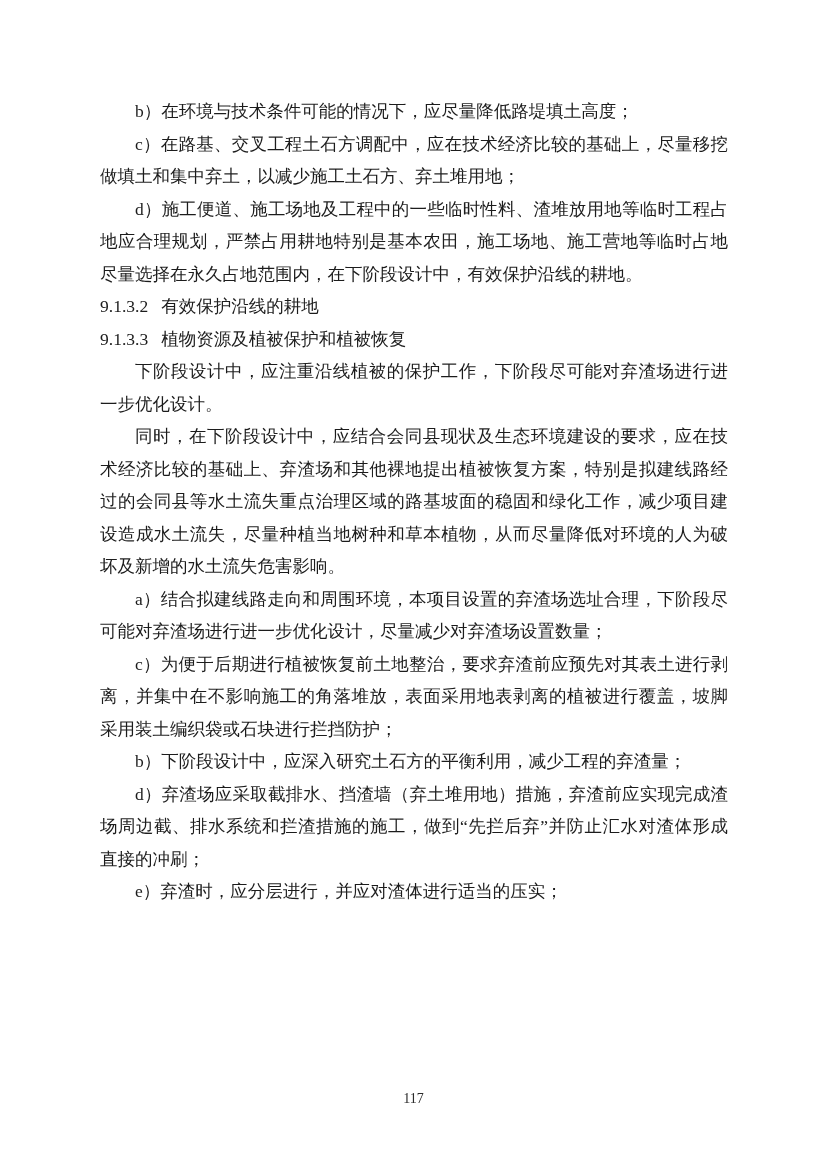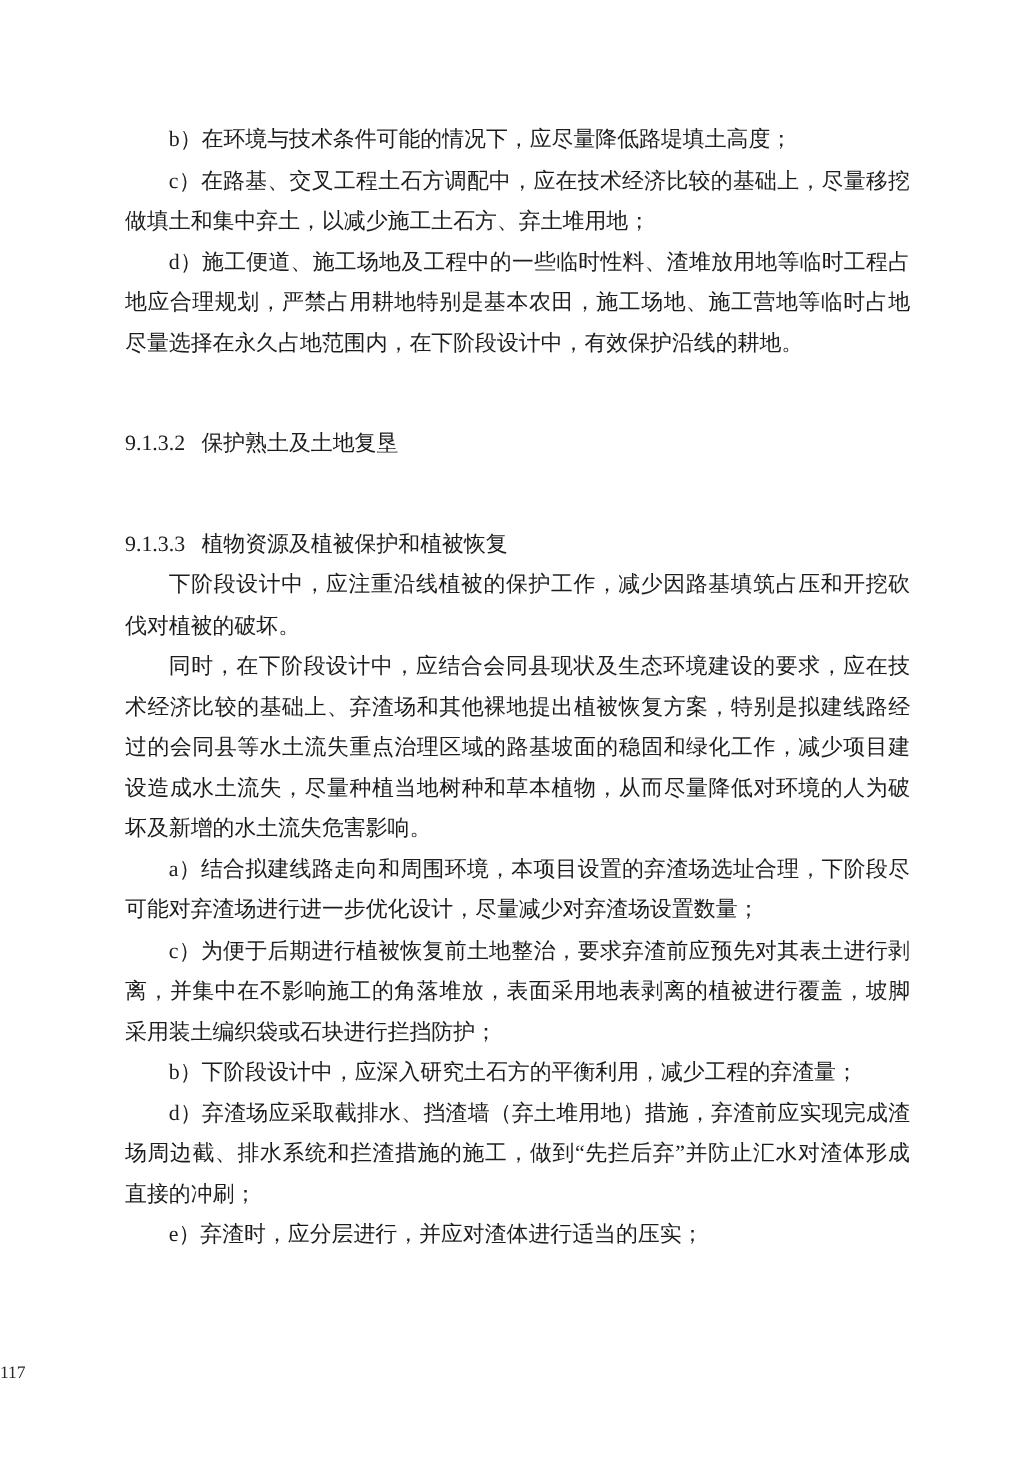--- a/index.html
+++ b/index.html
@@ -37,55 +37,54 @@
     margin: 0;
     text-indent: 0;
     text-align: left;
     font-weight: normal;
     font-size: 17.5px;
     line-height: 32.5px;
   }
   .heading .num {
     display: inline-block;
     margin-right: 13px;
-    margin-top: 48px;
   }
   .footer {
     position: absolute;
     top: 1089px;
     left: 0;
     width: 827px;
-    text-align: left;
+    text-align: center;
     font-size: 14px;
     line-height: 20px;
     color: #2a2a2a;
   }
 </style>
 </head>
 <body>
 
 <div class="page">
   <div class="content">
 
     <p class="para">b）在环境与技术条件可能的情况下，应尽量降低路堤填土高度；</p>
 
     <p class="para">c）在路基、交叉工程土石方调配中，应在技术经济比较的基础上，尽量移挖做填土和集中弃土，以减少施工土石方、弃土堆用地；</p>
 
     <p class="para">d）施工便道、施工场地及工程中的一些临时性料、渣堆放用地等临时工程占地应合理规划，严禁占用耕地特别是基本农田，施工场地、施工营地等临时占地尽量选择在永久占地范围内，在下阶段设计中，有效保护沿线的耕地。</p>
 
     <h3 class="heading">
-      <span class="num">9.1.3.2</span><span>保护熟土及土地复垦</span>
+      <span class="num">9.1.3.2</span><span>有效保护沿线的耕地</span>
     </h3>
 
 
     <h3 class="heading">
       <span class="num">9.1.3.3</span><span>植物资源及植被保护和植被恢复</span>
     </h3>
 
-    <p class="para">下阶段设计中，应注重沿线植被的保护工作，减少因路基填筑占压和开挖砍伐对植被的破坏。</p>
+    <p class="para">下阶段设计中，应注重沿线植被的保护工作，下阶段尽可能对弃渣场进行进一步优化设计。</p>
 
     <p class="para">同时，在下阶段设计中，应结合会同县现状及生态环境建设的要求，应在技术经济比较的基础上、弃渣场和其他裸地提出植被恢复方案，特别是拟建线路经过的会同县等水土流失重点治理区域的路基坡面的稳固和绿化工作，减少项目建设造成水土流失，尽量种植当地树种和草本植物，从而尽量降低对环境的人为破坏及新增的水土流失危害影响。</p>
 
 
     <p class="para">a）结合拟建线路走向和周围环境，本项目设置的弃渣场选址合理，下阶段尽可能对弃渣场进行进一步优化设计，尽量减少对弃渣场设置数量；</p>
 
     <p class="para">c）为便于后期进行植被恢复前土地整治，要求弃渣前应预先对其表土进行剥离，并集中在不影响施工的角落堆放，表面采用地表剥离的植被进行覆盖，坡脚采用装土编织袋或石块进行拦挡防护；</p>
 
     <p class="para">b）下阶段设计中，应深入研究土石方的平衡利用，减少工程的弃渣量；</p>
 

